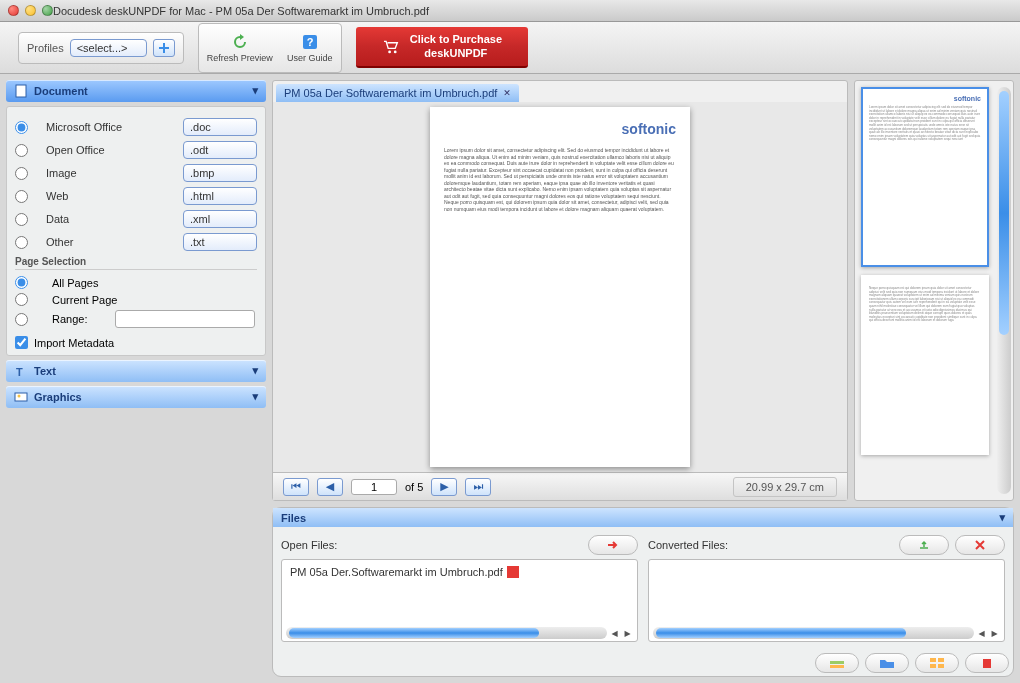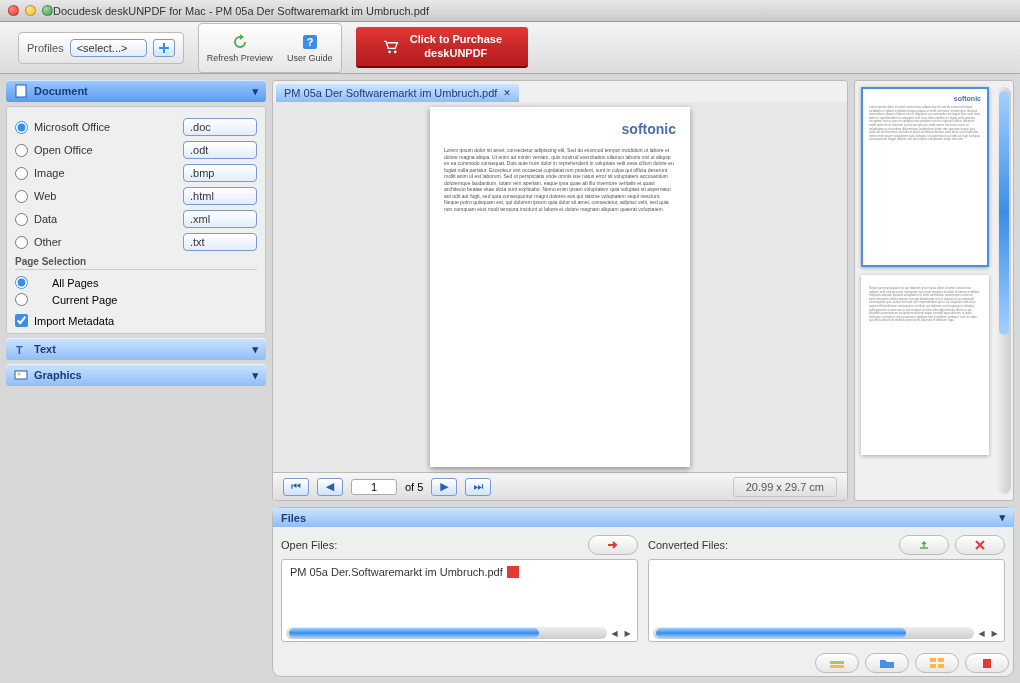--- a/index.html
+++ b/index.html
@@ -22,26 +22,26 @@
 .tb-sep { width: 10px; }
 .profiles-wrap { display: flex; align-items: center; gap: 6px; border: 1px solid #bbb; border-radius: 4px; background: linear-gradient(#fff,#e6e6e6); padding: 6px 8px; }
 .profiles-wrap label { color:#555; }
 .aqua-select { appearance: none; background: linear-gradient(#fff,#e3ecfb); border: 1px solid #7a9ad0; border-radius: 4px; padding: 2px 18px 2px 6px; color:#333; position: relative; }
 .purchase-btn { background: linear-gradient(#e53935,#c62828,#b71c1c); color: #fff; font-weight: bold; text-align: center; padding: 6px 26px; border-radius: 3px; border-bottom: 2px solid #7f0000; line-height: 1.2; display:flex; align-items:center; gap:10px; }
 .cart-icon { width:18px; height:14px; }
 
 
 .main { display: flex; height: calc(683px - 22px - 52px); padding: 6px; gap: 6px; }
 .left-col { width: 260px; display: flex; flex-direction: column; gap: 4px; }
-.panel-header { background: linear-gradient(#9ec9ff,#5a9bf0); color: #1a3d7a; font-weight: bold; padding: 4px 8px; border-radius: 3px; display: flex; align-items: flex-end; justify-content: space-between; box-shadow: inset 0 1px 0 rgba(255,255,255,.6); cursor:pointer; }
+.panel-header { background: linear-gradient(#9ec9ff,#5a9bf0); color: #1a3d7a; font-weight: bold; padding: 4px 8px; border-radius: 3px; display: flex; align-items: flex-start; justify-content: space-between; box-shadow: inset 0 1px 0 rgba(255,255,255,.6); cursor:pointer; }
 .panel-header.collapsed { background: linear-gradient(#cde4ff,#8fbef5); }
 .panel-body { background: #eef0f0; border: 1px solid #c8c8c8; border-radius: 3px; padding: 6px 8px; }
 .section-label { font-weight: bold; color: #555; font-size: 10px; margin: 4px 0 6px; border-bottom: 1px solid #ccc; padding-bottom: 2px; }
 .radio-row { display: flex; align-items: center; justify-content: space-between; margin: 5px 0; }
-.radio-row label { display: flex; align-items: center; gap: 6px; color: #333; }
+.radio-row label { display: flex; align-items: center; gap: 18px; color: #333; }
 .fmt-select { width: 74px; }
 .page-sel label { display:flex; align-items:center; gap:24px; margin:4px 0; }
 .range-input { border:1px solid #aaa; border-radius:3px; width:140px; padding:2px 4px; background:#fff; margin-left:4px;}
 .chk-row { margin-top: 8px; display:flex; align-items:center; gap:6px; }
 
 .right-col { flex: 1; display: flex; flex-direction: column; gap: 6px; }
 .preview-area { flex: 1; display: flex; gap: 6px; }
 .preview-main { flex: 1; background: #f0f0f0; border: 1px solid #bbb; border-radius: 3px; display: flex; flex-direction: column; }
 .doc-tab { background: linear-gradient(#cde4ff,#8fbef5); padding: 3px 8px; color: #1a3d7a; font-size: 10px; display:flex; align-items:center; gap:6px; width: fit-content; border-radius: 3px 3px 0 0; margin: 3px 0 0 3px;}
 .doc-tab .x { font-size:9px; color:#336; }
@@ -198,20 +198,25 @@
       <div class="section-label">Page Selection</div>
       <div class="page-sel">
         <label>
             <input type="radio" name="ps" checked="" style="">
             <span>All Pages</span>
           </label>
         <label>
             <input type="radio" name="ps" style="">
             <span>Current Page</span>
           </label>
+        <label>
+            <input type="radio" name="ps" style="">
+            <span>Range:</span>
+          <input class="range-input" value="" style="">
+        </label>
       </div>
 
       <div class="chk-row">
         <input type="checkbox" checked="" style="">
         <span>Import Metadata</span>
       </div>
     </div>
 
     <div class="panel-header collapsed">
       <span style="display:flex;align-items:center;gap:6px;">

